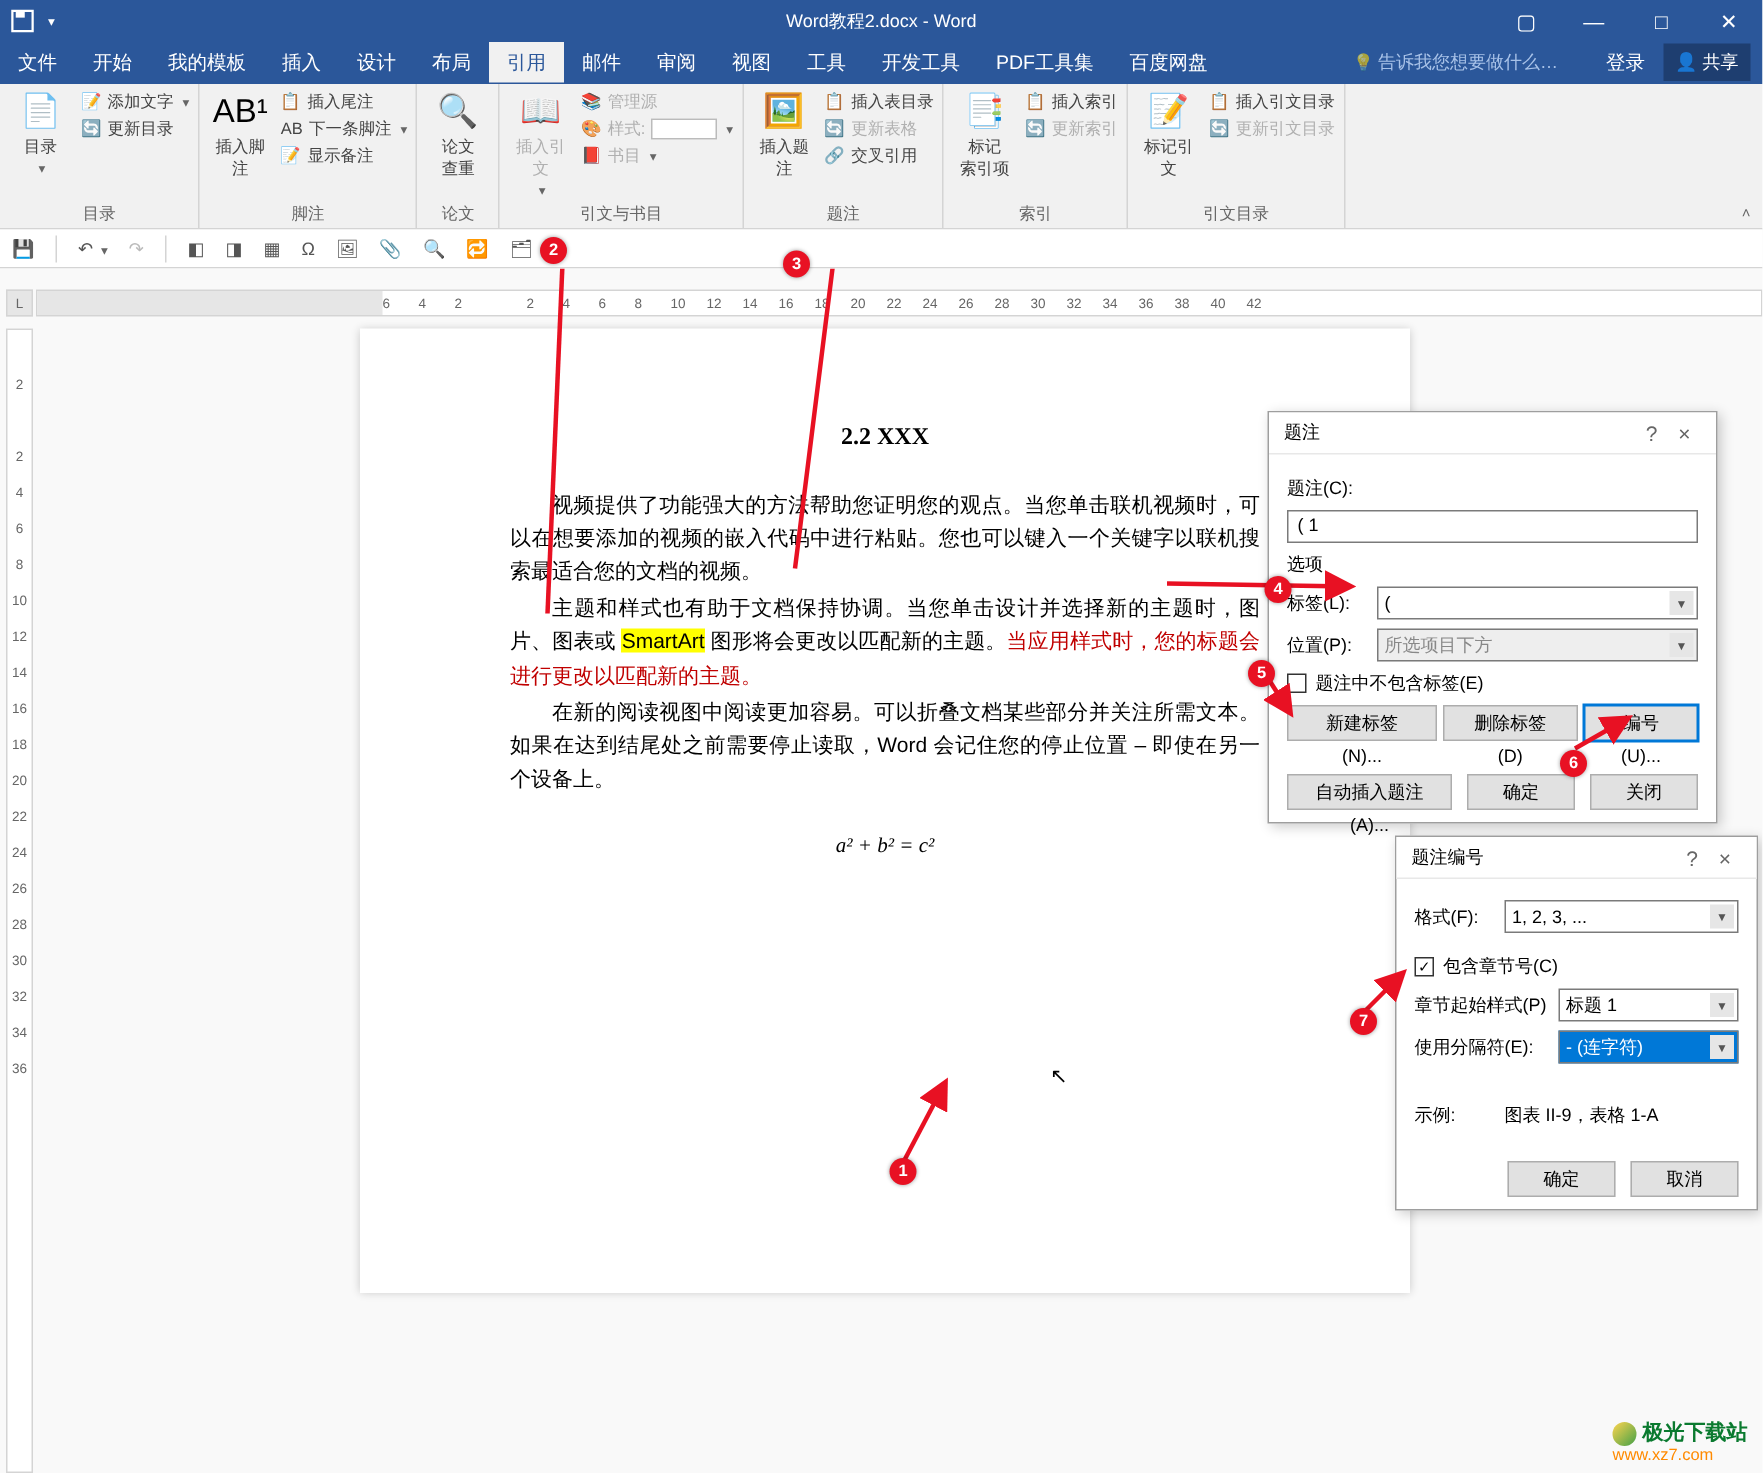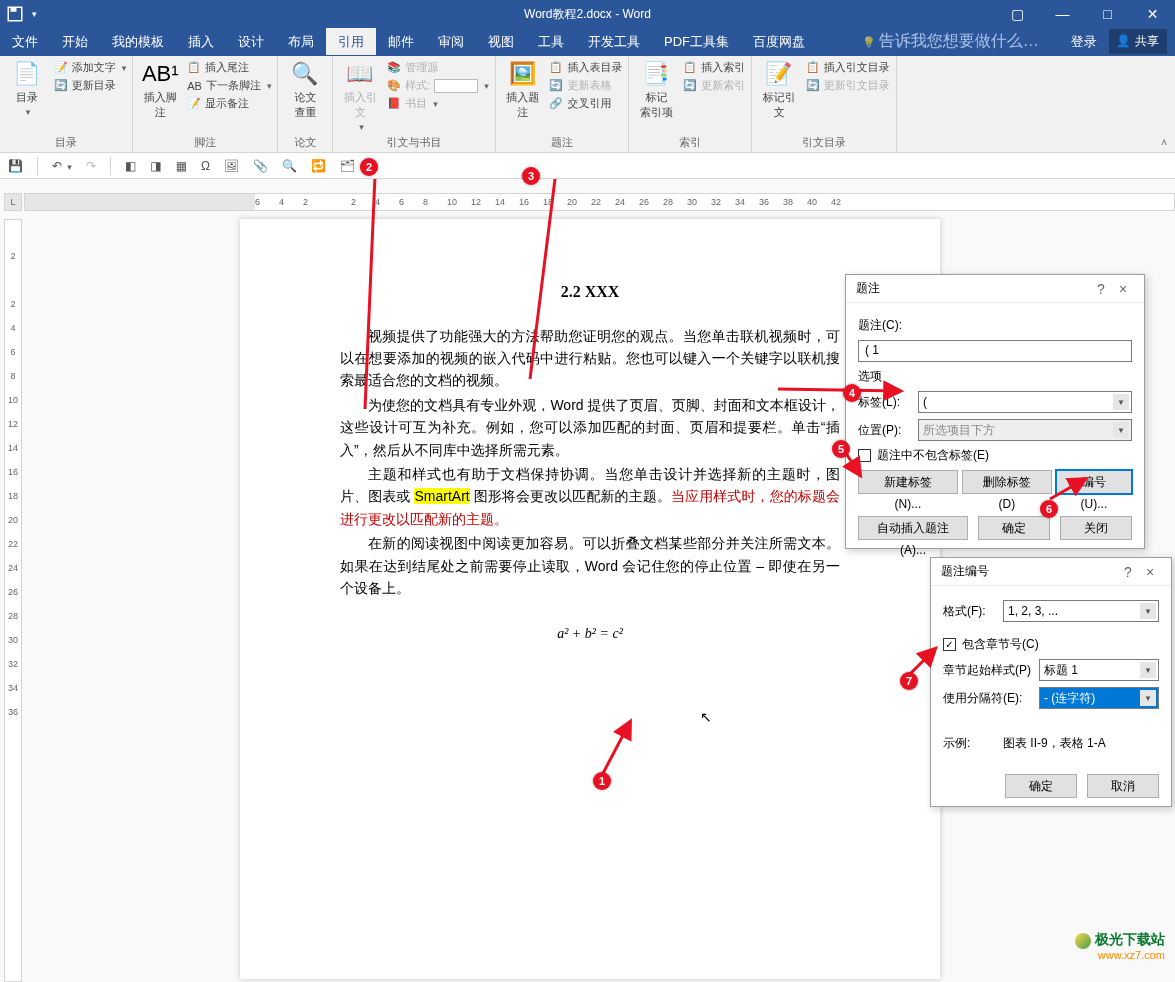--- a/index.html
+++ b/index.html
@@ -10,21 +10,21 @@
   .titlebar .title { position: absolute; left: 50%; transform: translateX(-50%); font-size: 12px; }
   .titlebar .icon { width: 18px; height: 18px; margin: 0 6px; }
   .win-controls { position: absolute; right: 0; display: flex; }
   .win-btn { width: 45px; height: 28px; display: flex; align-items: center; justify-content: center; color: #fff; font-size: 14px; }
   
   
   .menutabs { background: #2b579a; height: 28px; display: flex; align-items: flex-start; color: #fff; }
   .menutab { padding: 0 12px; height: 27px; line-height: 27px; font-size: 13px; }
   .menutab.active { background: #f1f1f1; color: #2b579a; }
   .menutabs .right { margin-left: auto; display: flex; align-items: center; }
-  .tellme { color: #a8c2e8; font-size: 16px; margin: 0 20px; }
+  .tellme { color: #a8c2e8; font-size: 12px; margin: 0 20px; }
   .tellme::before { content: "💡 "; opacity: .6; font-size: 11px; }
   .sharebtn { background: #1e3e70; padding: 4px 8px; margin-right: 8px; font-size: 12px; }
   
   
   .ribbon { background: #f1f1f1; height: 97px; display: flex; border-bottom: 1px solid #d4d4d4; }
   .group { border-right: 1px solid #d4d4d4; display: flex; flex-direction: column; padding: 4px 6px 2px; }
   .group-body { flex: 1; display: flex; align-items: flex-start; gap: 6px; }
   .group-label { text-align: center; color: #666; font-size: 11px; padding-top: 2px; }
   .rbtn-big { display: flex; flex-direction: column; align-items: center; justify-content: center; width: 42px; text-align: center; font-size: 11px; color: #444; gap: 2px; }
   .rbtn-big .ico { width: 28px; height: 28px; display: flex; align-items: center; justify-content: center; font-size: 22px; }
@@ -42,21 +42,21 @@
   .workspace { position: relative; background: #f9f9f9; height: calc(982px - 28px - 28px - 97px - 26px); overflow: hidden; }
   .ruler-h { position: absolute; top: 14px; left: 24px; right: 0; height: 18px; background: #fff; border: 1px solid #d4d4d4; }
   .ruler-h .ticks { position: absolute; left: 230px; top: 0; bottom: 0; right: 0; display: flex; align-items: center; color: #666; font-size: 9px; }
   .ruler-h .tick { width: 24px; text-align: left; }
   .ruler-h .margin-ind { position: absolute; left: 0; width: 230px; top: 0; bottom: 0; background: #e6e6e6; }
   .ruler-v { position: absolute; left: 4px; top: 40px; bottom: 0; width: 18px; background: #fff; border: 1px solid #d4d4d4; }
   .ruler-v .vticks { display: flex; flex-direction: column; align-items: center; font-size: 9px; color: #666; }
   .ruler-v .vtick { height: 24px; display: flex; align-items: center; }
   .rv-corner { position: absolute; top: 14px; left: 4px; width: 18px; height: 18px; background: #e6e6e6; border: 1px solid #d4d4d4; display:flex;align-items:center;justify-content:center;font-size:9px;color:#666;}
   
-  .page { position: absolute; left: 240px; top: 40px; width: 700px; height: 760px; background: #fff; box-shadow: 0 0 6px rgba(0,0,0,.2); padding: 60px 100px; font-size: 14px; line-height: 1.6; color: #000; }
+  .page { position: absolute; left: 240px; top: 40px; width: 700px; height: 643px; background: #fff; box-shadow: 0 0 6px rgba(0,0,0,.2); padding: 60px 100px; font-size: 14px; line-height: 1.6; color: #000; }
   .page h3 { text-align: center; font-weight: bold; margin-bottom: 20px; font-family: "Times New Roman", serif; font-size: 16px; }
   .page p { text-indent: 2em; text-align: justify; margin-bottom: 2px; }
   .hl-y { background: #ffff00; }
   .hl-r { color: #c00000; }
   .formula { text-align: center; font-family: "Cambria Math", serif; font-style: italic; margin-top: 24px; }
   
   
   .dialog { position: absolute; background: #fff; border: 1px solid #9e9e9e; box-shadow: 2px 2px 8px rgba(0,0,0,.2); font-size: 12px; }
   .dlg-title { height: 28px; display: flex; align-items: center; padding: 0 10px; background: #fff; border-bottom: 1px solid #e8e8e8; }
   .dlg-title .t { flex: 1; }
@@ -73,21 +73,21 @@
   .combo.sel .arrow { background: #e6e6e6; color: #555; }
   .dlg-btn { border: 1px solid #adadad; background: #e1e1e1; height: 24px; padding: 0 12px; min-width: 72px; text-align: center; line-height: 22px; }
   .dlg-btn.focus { border: 1px solid #0078d7; outline: 1px solid #0078d7; }
   .dlg-btns { display: flex; justify-content: flex-end; gap: 10px; padding: 8px 12px; }
   .chk { width: 13px; height: 13px; border: 1px solid #333; display: inline-flex; align-items: center; justify-content: center; font-size: 10px; color: #000; }
   
   
   .arrow-svg { position: absolute; top: 0; left: 0; pointer-events: none; z-index: 20; }
   .badge { position: absolute; width: 18px; height: 18px; border-radius: 50%; background: #e81123; color: #fff; font-size: 11px; font-weight: bold; display: flex; align-items: center; justify-content: center; z-index: 25; box-shadow: 0 0 3px rgba(0,0,0,.4); }
   .cursor-arrow { position:absolute; font-size:14px; color:#000; z-index:21; }
-  .watermark { position:absolute; right:10px; bottom:21px; text-align:right; font-size:12px; z-index:30;margin-top:33px;}
+  .watermark { position:absolute; right:10px; bottom:6px; text-align:left; font-size:12px; z-index:30;margin-top:33px;}
   .watermark .wm1 { color:#0a7a2f; font-weight:bold; font-size:14px;}
   .watermark .wm2 { color:#ff8a00; font-size:11px;}
   .wm-logo { display:inline-block; width:16px; height:16px; border-radius:50%; background:linear-gradient(135deg,#ffd54f,#43a047); vertical-align:middle; margin-right:4px;}
 </style>
 </head>
 <body>
 
 <div class="titlebar">
   <svg class="icon" viewBox="0 0 24 24">
       <rect x="3" y="3" width="18" height="18" fill="none" stroke="#fff" stroke-width="2"></rect>
@@ -304,21 +304,20 @@
         <div class="vtick">30</div>
         <div class="vtick">32</div>
         <div class="vtick">34</div>
         <div class="vtick">36</div>
       </div>
   </div>
 
   <div class="page">
     <h3>2.2 XXX</h3>
     <p>视频提供了功能强大的方法帮助您证明您的观点。当您单击联机视频时，可以在想要添加的视频的嵌入代码中进行粘贴。您也可以键入一个关键字以联机搜索最适合您的文档的视频。</p>
-    <p>为使您的文档具有专业外观，Word 提供了页眉、页脚、封面和文本框设计，这些设计可互为补充。例如，您可以添加匹配的封面、页眉和提要栏。单击“插入”，然后从不同库中选择所需元素。</p>
     <p>
       <span>主题和样式也有助于文档保持协调。当您单击设计并选择新的主题时，图片、图表或 </span><span class="hl-y">SmartArt</span><span> 图形将会更改以匹配新的主题。</span><span class="hl-r">当应用样式时，您的标题会进行更改以匹配新的主题。</span>
     </p>
     <p>在新的阅读视图中阅读更加容易。可以折叠文档某些部分并关注所需文本。如果在达到结尾处之前需要停止读取，Word 会记住您的停止位置 – 即使在另一个设备上。</p>
     <div class="formula">a² + b² = c²</div>
   </div>
 
   <div class="dialog" style="left:845px; top:95px; width:300px;">
     <div class="dlg-title">
       <span class="t">题注</span>

